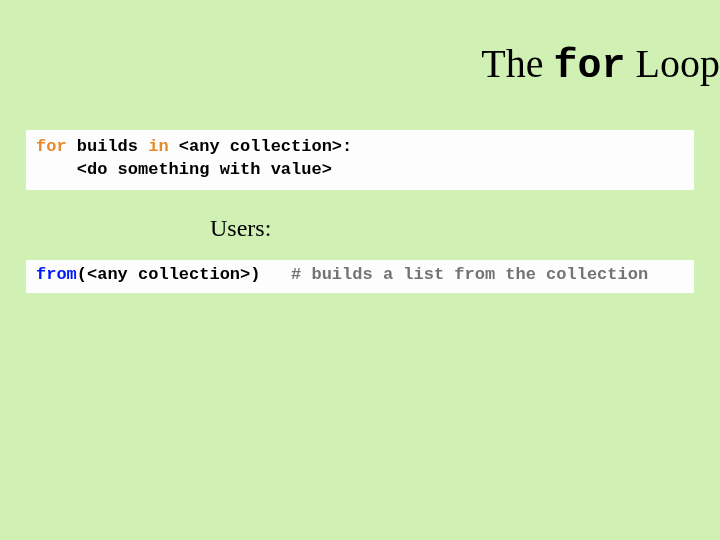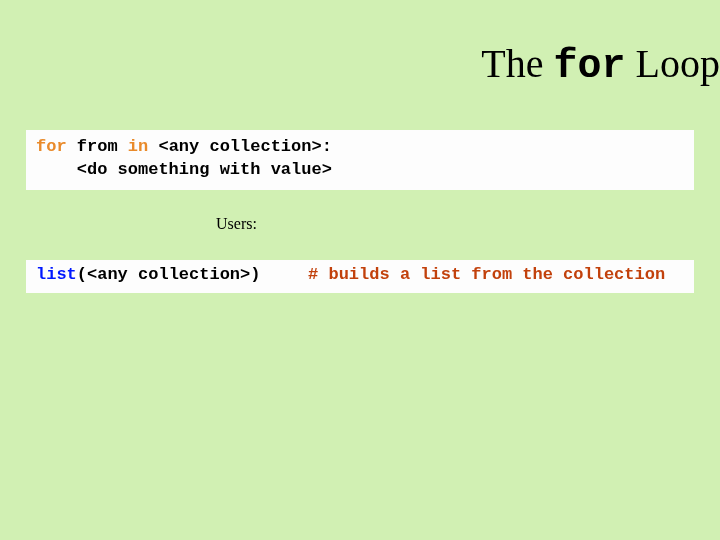--- a/index.html
+++ b/index.html
@@ -45,37 +45,37 @@
     font-size: 17px;
     line-height: 1.35;
     white-space: pre;
     color: #000;
   }
   .codebox1 { top: 130px; }
   .codebox2 { top: 260px; padding-top: 4px; padding-bottom: 6px; }
   .users-label {
     position: absolute;
     top: 215px;
-    left: 216px;
-    font-size: 16px;
+    left: 210px;
+    font-size: 24px;
     font-family: "Times New Roman", Times, serif;
   }
   .kw-blue   { color: #0018ff; }
   .kw-orange { color: #e98a2a; }
-  .kw-green  { color: #c2410c; margin-left: 17px; }
+  .kw-green  { color: #737373; }
 </style>
 </head>
 <body>
 
 <div class="slide">
 
   <div class="title">
     <span>The </span><span class="mono">for</span><span> Loop</span>
   </div>
 
-  <div class="codebox codebox1"><span class="kw-orange">for</span><span> from </span><span class="kw-orange">in</span><span> &lt;any collection&gt;:</span>
+  <div class="codebox codebox1"><span class="kw-orange">for</span><span> builds </span><span class="kw-orange">in</span><span> &lt;any collection&gt;:</span>
 <span>    &lt;do something with value&gt;</span></div>
 
   <div class="users-label">Users:</div>
 
-  <div class="codebox codebox2"><span class="kw-blue">list</span><span>(&lt;any collection&gt;)   </span><span class="kw-green"># builds a list from the collection</span></div>
+  <div class="codebox codebox2"><span class="kw-blue">from</span><span>(&lt;any collection&gt;)   </span><span class="kw-green"># builds a list from the collection</span></div>
 
 </div>
 
 </body></html>

